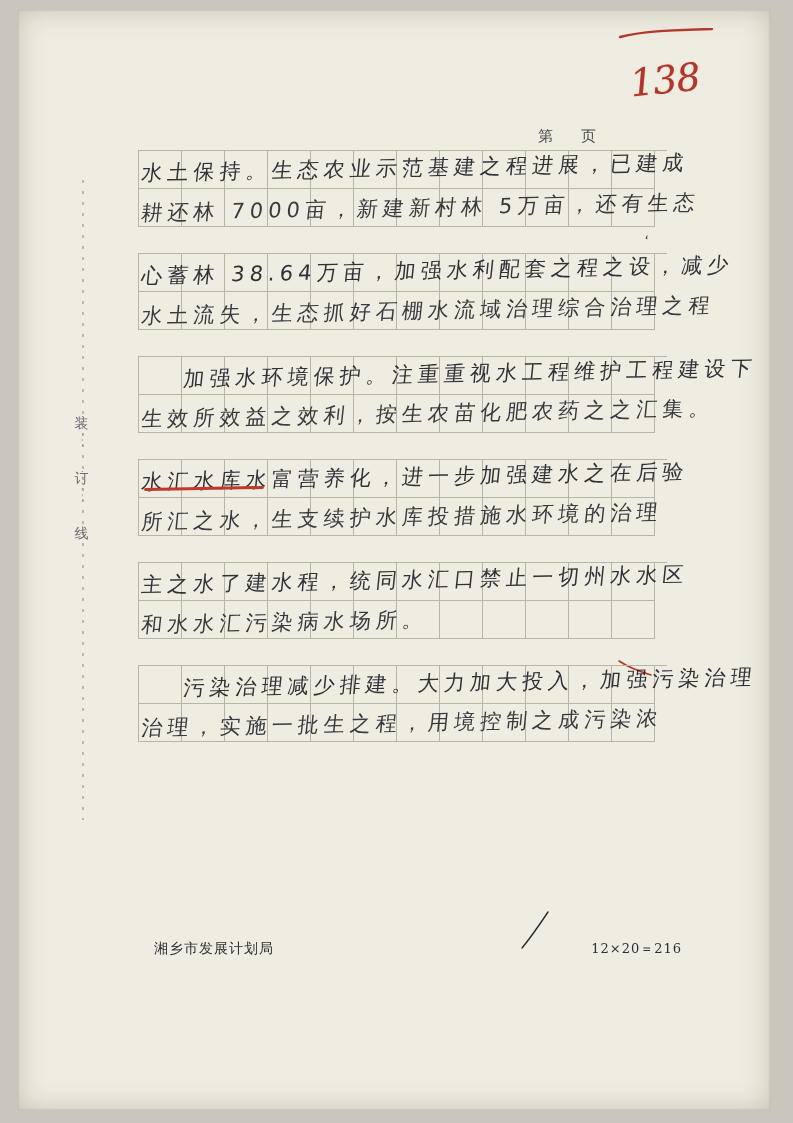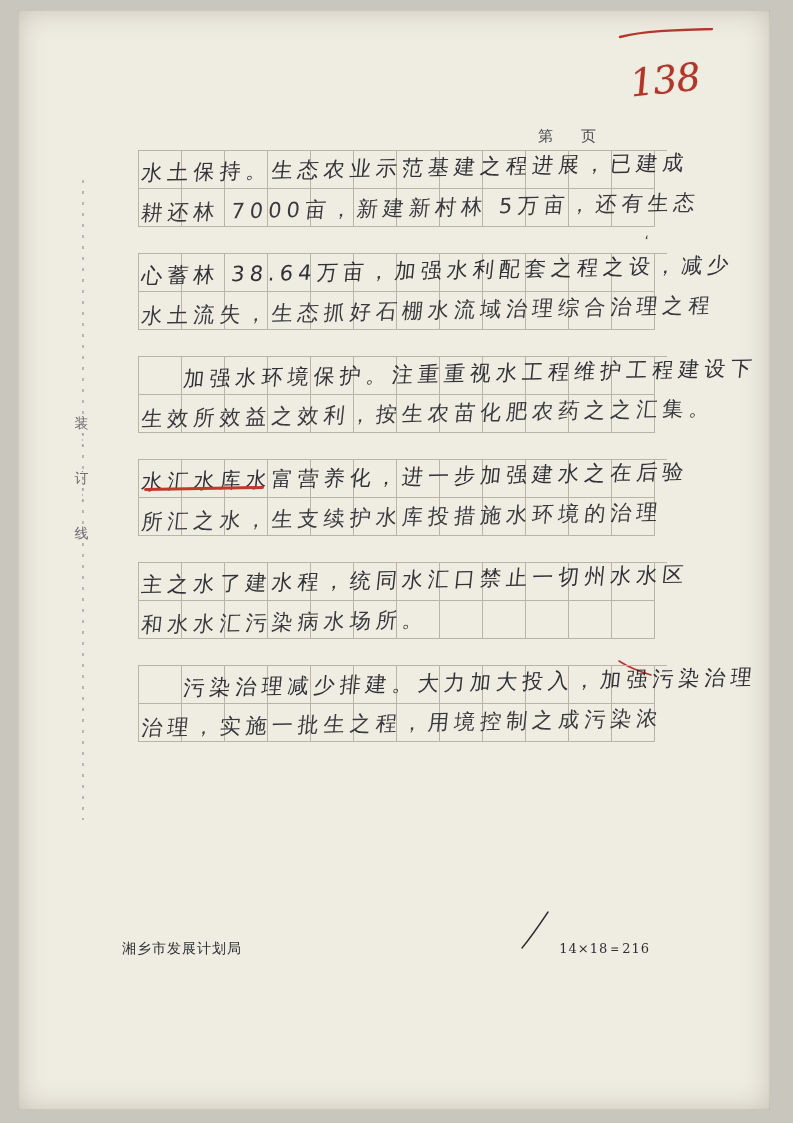--- a/index.html
+++ b/index.html
@@ -193,21 +193,21 @@
     right: 18px;
     top: -20px;
     font-size: 16px;
     color: #3b3b42;
     transform: rotate(12deg);
   }
 
   
   .footer {
     position: absolute;
-    left: 104px;
+    left: 136px;
     top: 930px;
     width: 528px;
     display: flex;
     justify-content: space-between;
     align-items: baseline;
     font-family: "DejaVu Sans", sans-serif;
   }
   .footer .org {
     font-size: 14px;
     color: #2d2f35;
@@ -485,18 +485,18 @@
       </div>
 
     </div>
 
     <svg class="footer-stroke" viewBox="0 0 40 40">
       <path d="M30 2 C 22 14, 14 26, 4 38" stroke="#2b2d33" stroke-width="1.4" fill="none" stroke-linecap="round"></path>
     </svg>
 
     <div class="footer">
       <div class="org">湘乡市发展计划局</div>
-      <div class="count">14×18＝216</div>
+      <div class="count">12×20＝216</div>
     </div>
 
     <div class="edge-shadow"></div>
   </div>
 </div>
 
 </body></html>

